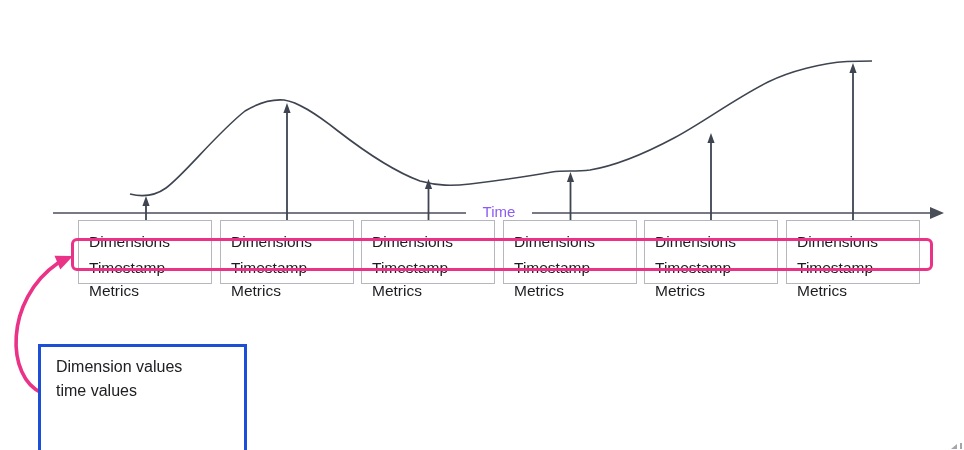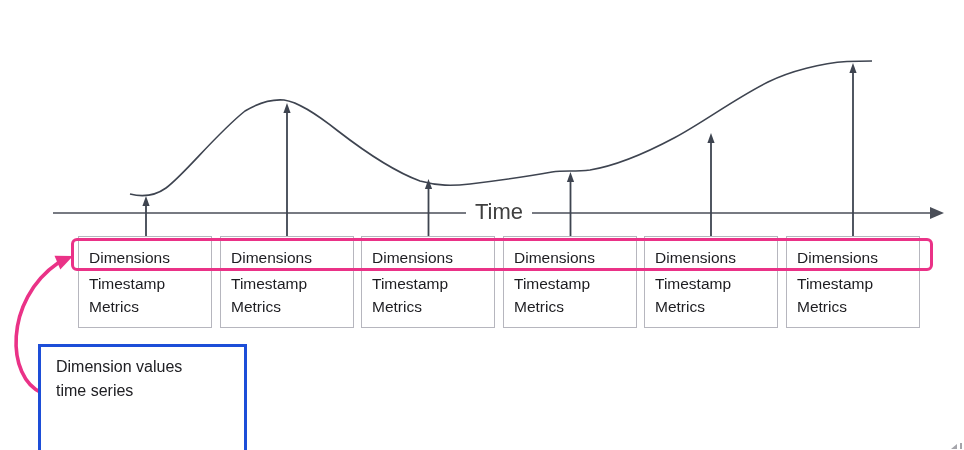--- a/index.html
+++ b/index.html
@@ -4,25 +4,25 @@
 <style>
   html,body{margin:0;padding:0;background:#ffffff;}
   .stage{
     position:relative;width:964px;height:450px;background:#ffffff;overflow:hidden;
     font-family:"Liberation Sans","DejaVu Sans",sans-serif;color:#1d1d21;
   }
   .layer{position:absolute;left:0;top:0;}
   
   .time-label{
     position:absolute;left:466px;top:202px;width:66px;text-align:center;
-    font-size:22px;color:#404040;background:#ffffff;line-height:20px;
+    font-size:15px;color:#8b5cf6;background:#ffffff;line-height:20px;
   }
   
   .record-box{
-    position:absolute;top:236px;width:134px;height:92px;box-sizing:border-box;
+    position:absolute;top:220px;width:134px;height:64px;box-sizing:border-box;
     border:1px solid #b6b6be;background:#ffffff;
     padding:9px 6px 0 10px;font-size:15.5px;line-height:23px;
   }
   .record-box .row{white-space:nowrap;}
   .record-box .row-dimensions{margin-bottom:3px;}
   
   .highlight-band{
     position:absolute;left:71px;top:238px;width:862px;height:33px;box-sizing:border-box;
     border:3.5px solid #ea3287;border-radius:6px;background:transparent;
   }
@@ -126,16 +126,16 @@
   <div class="record-box" style="left:786px">
     <div class="row row-dimensions">Dimensions</div>
     <div class="row">Timestamp</div>
     <div class="row">Metrics</div>
   </div>
 
   <div class="highlight-band"></div>
 
   <div class="annotation-box">
     <div class="line">Dimension values</div>
-    <div class="line">time series</div>
+    <div class="line">time values</div>
   </div>
 
 </div>
 
 </body></html>

